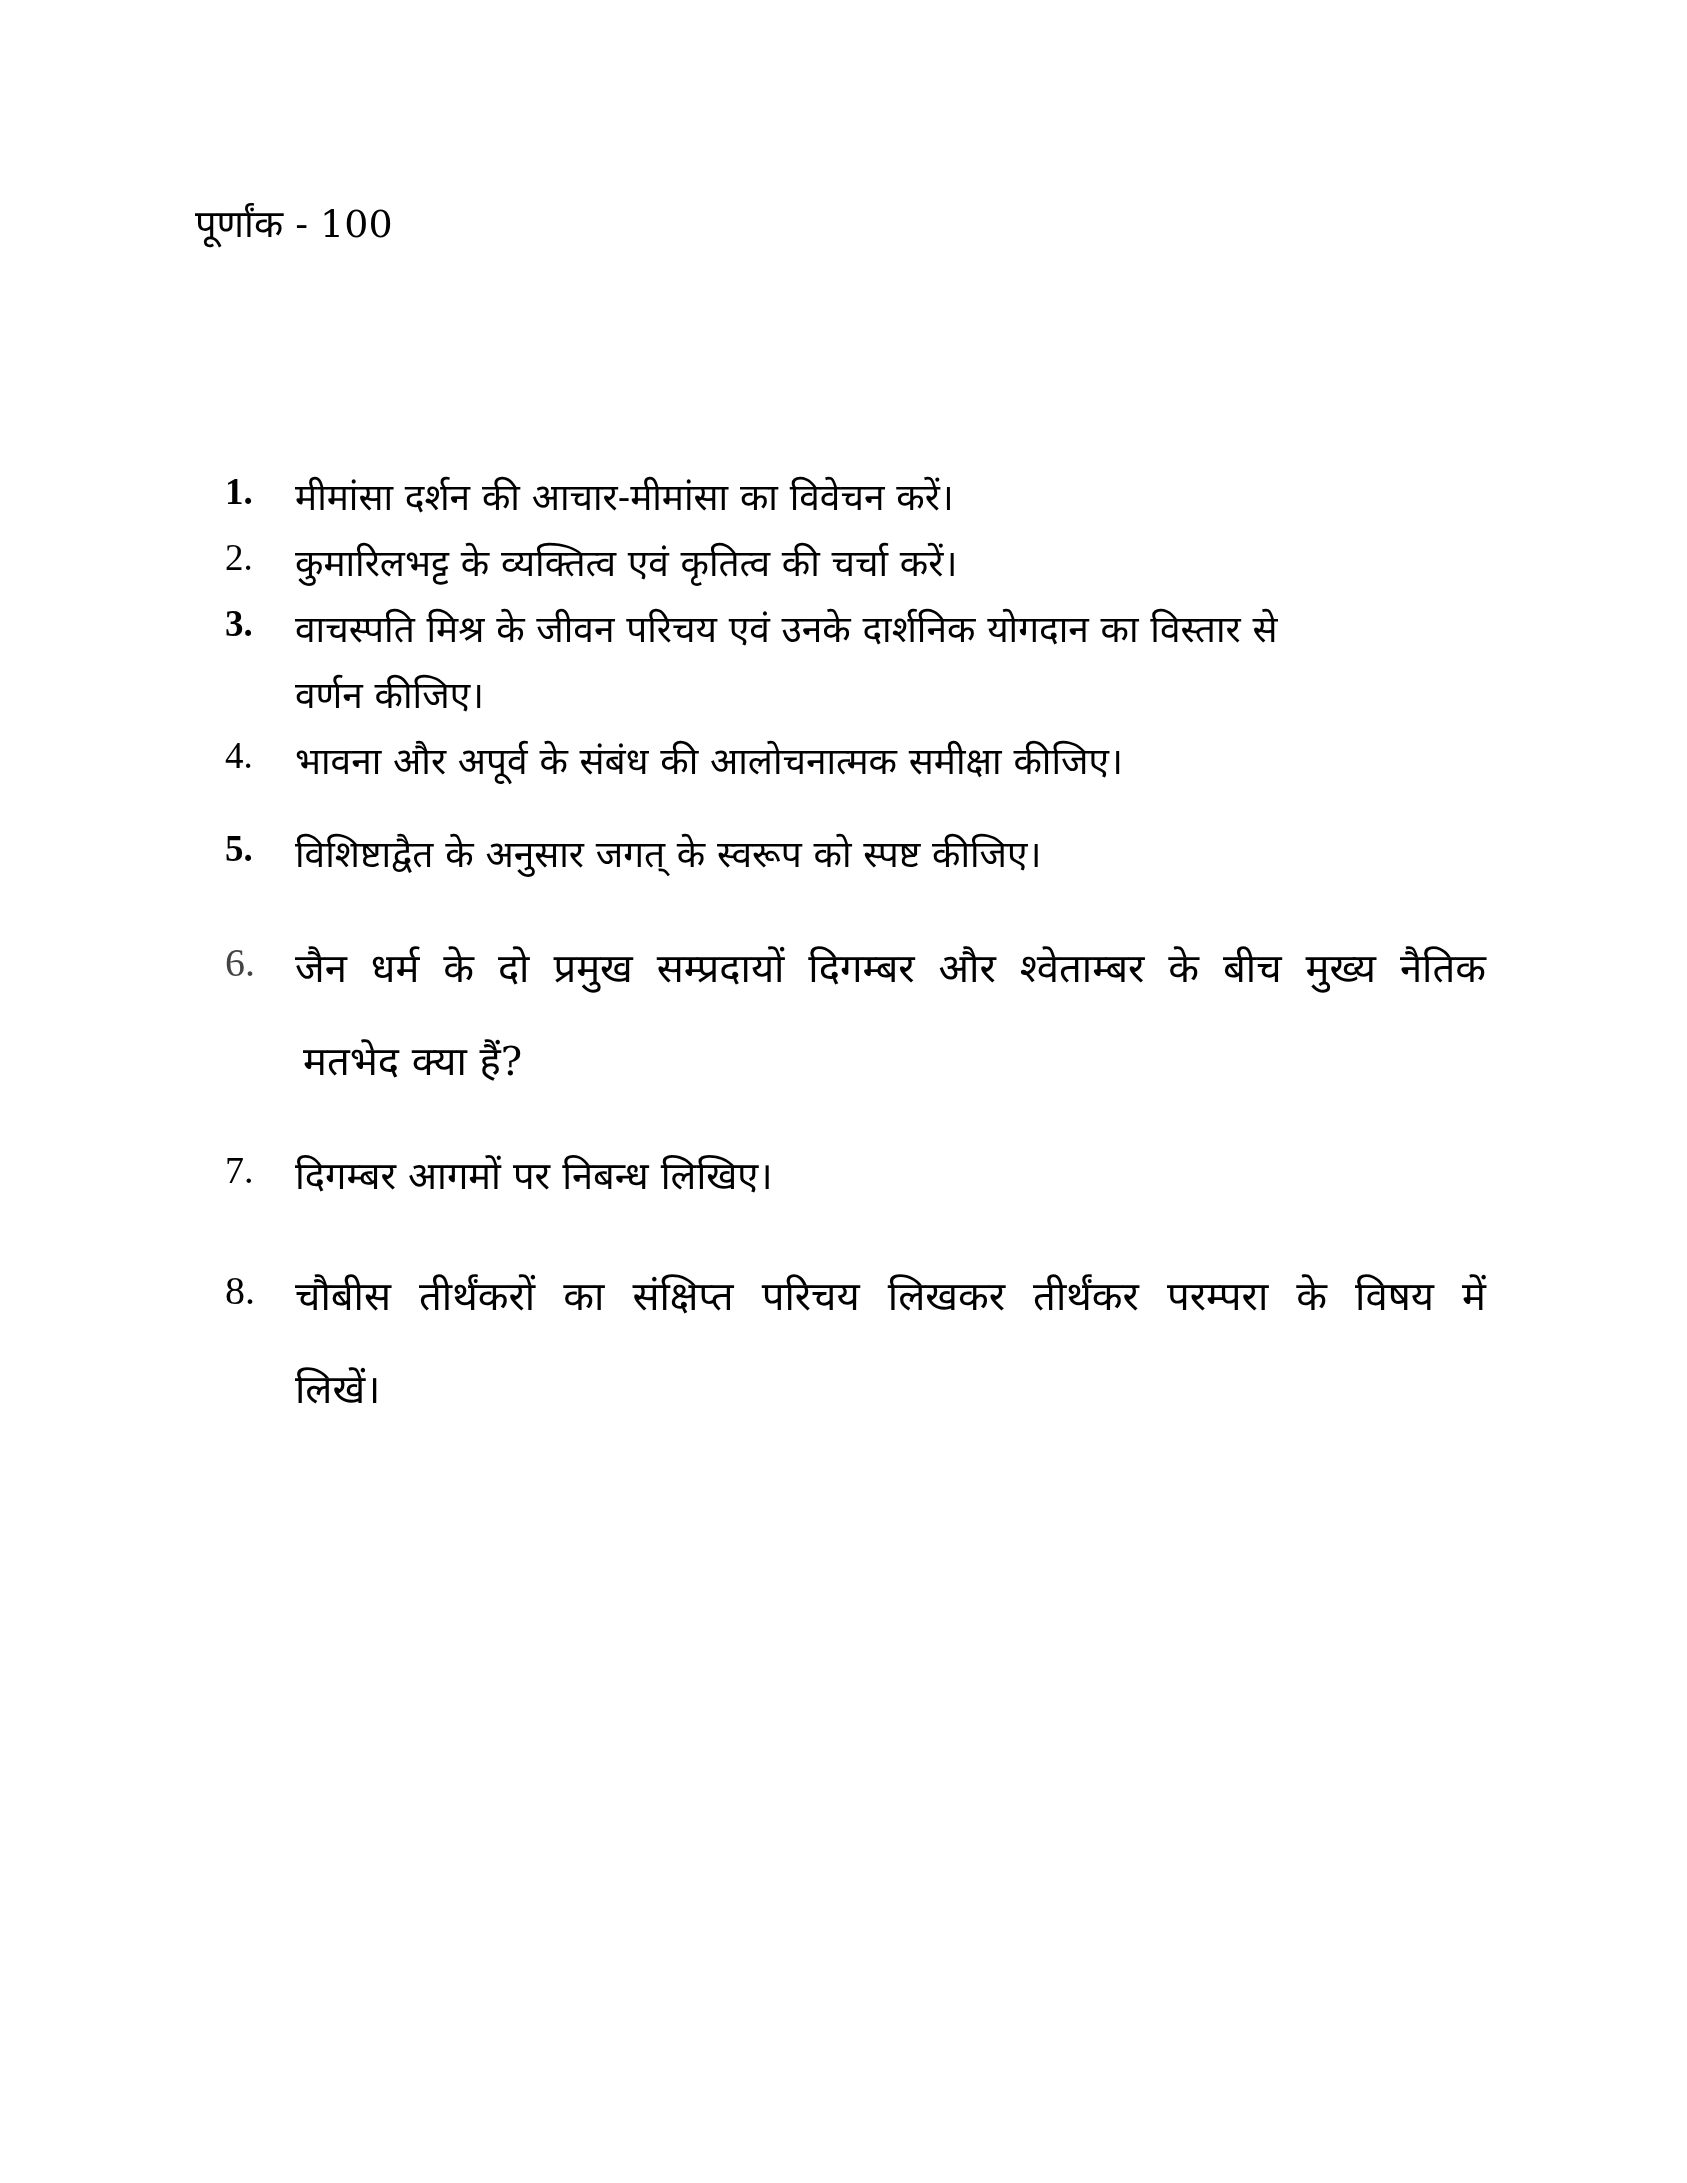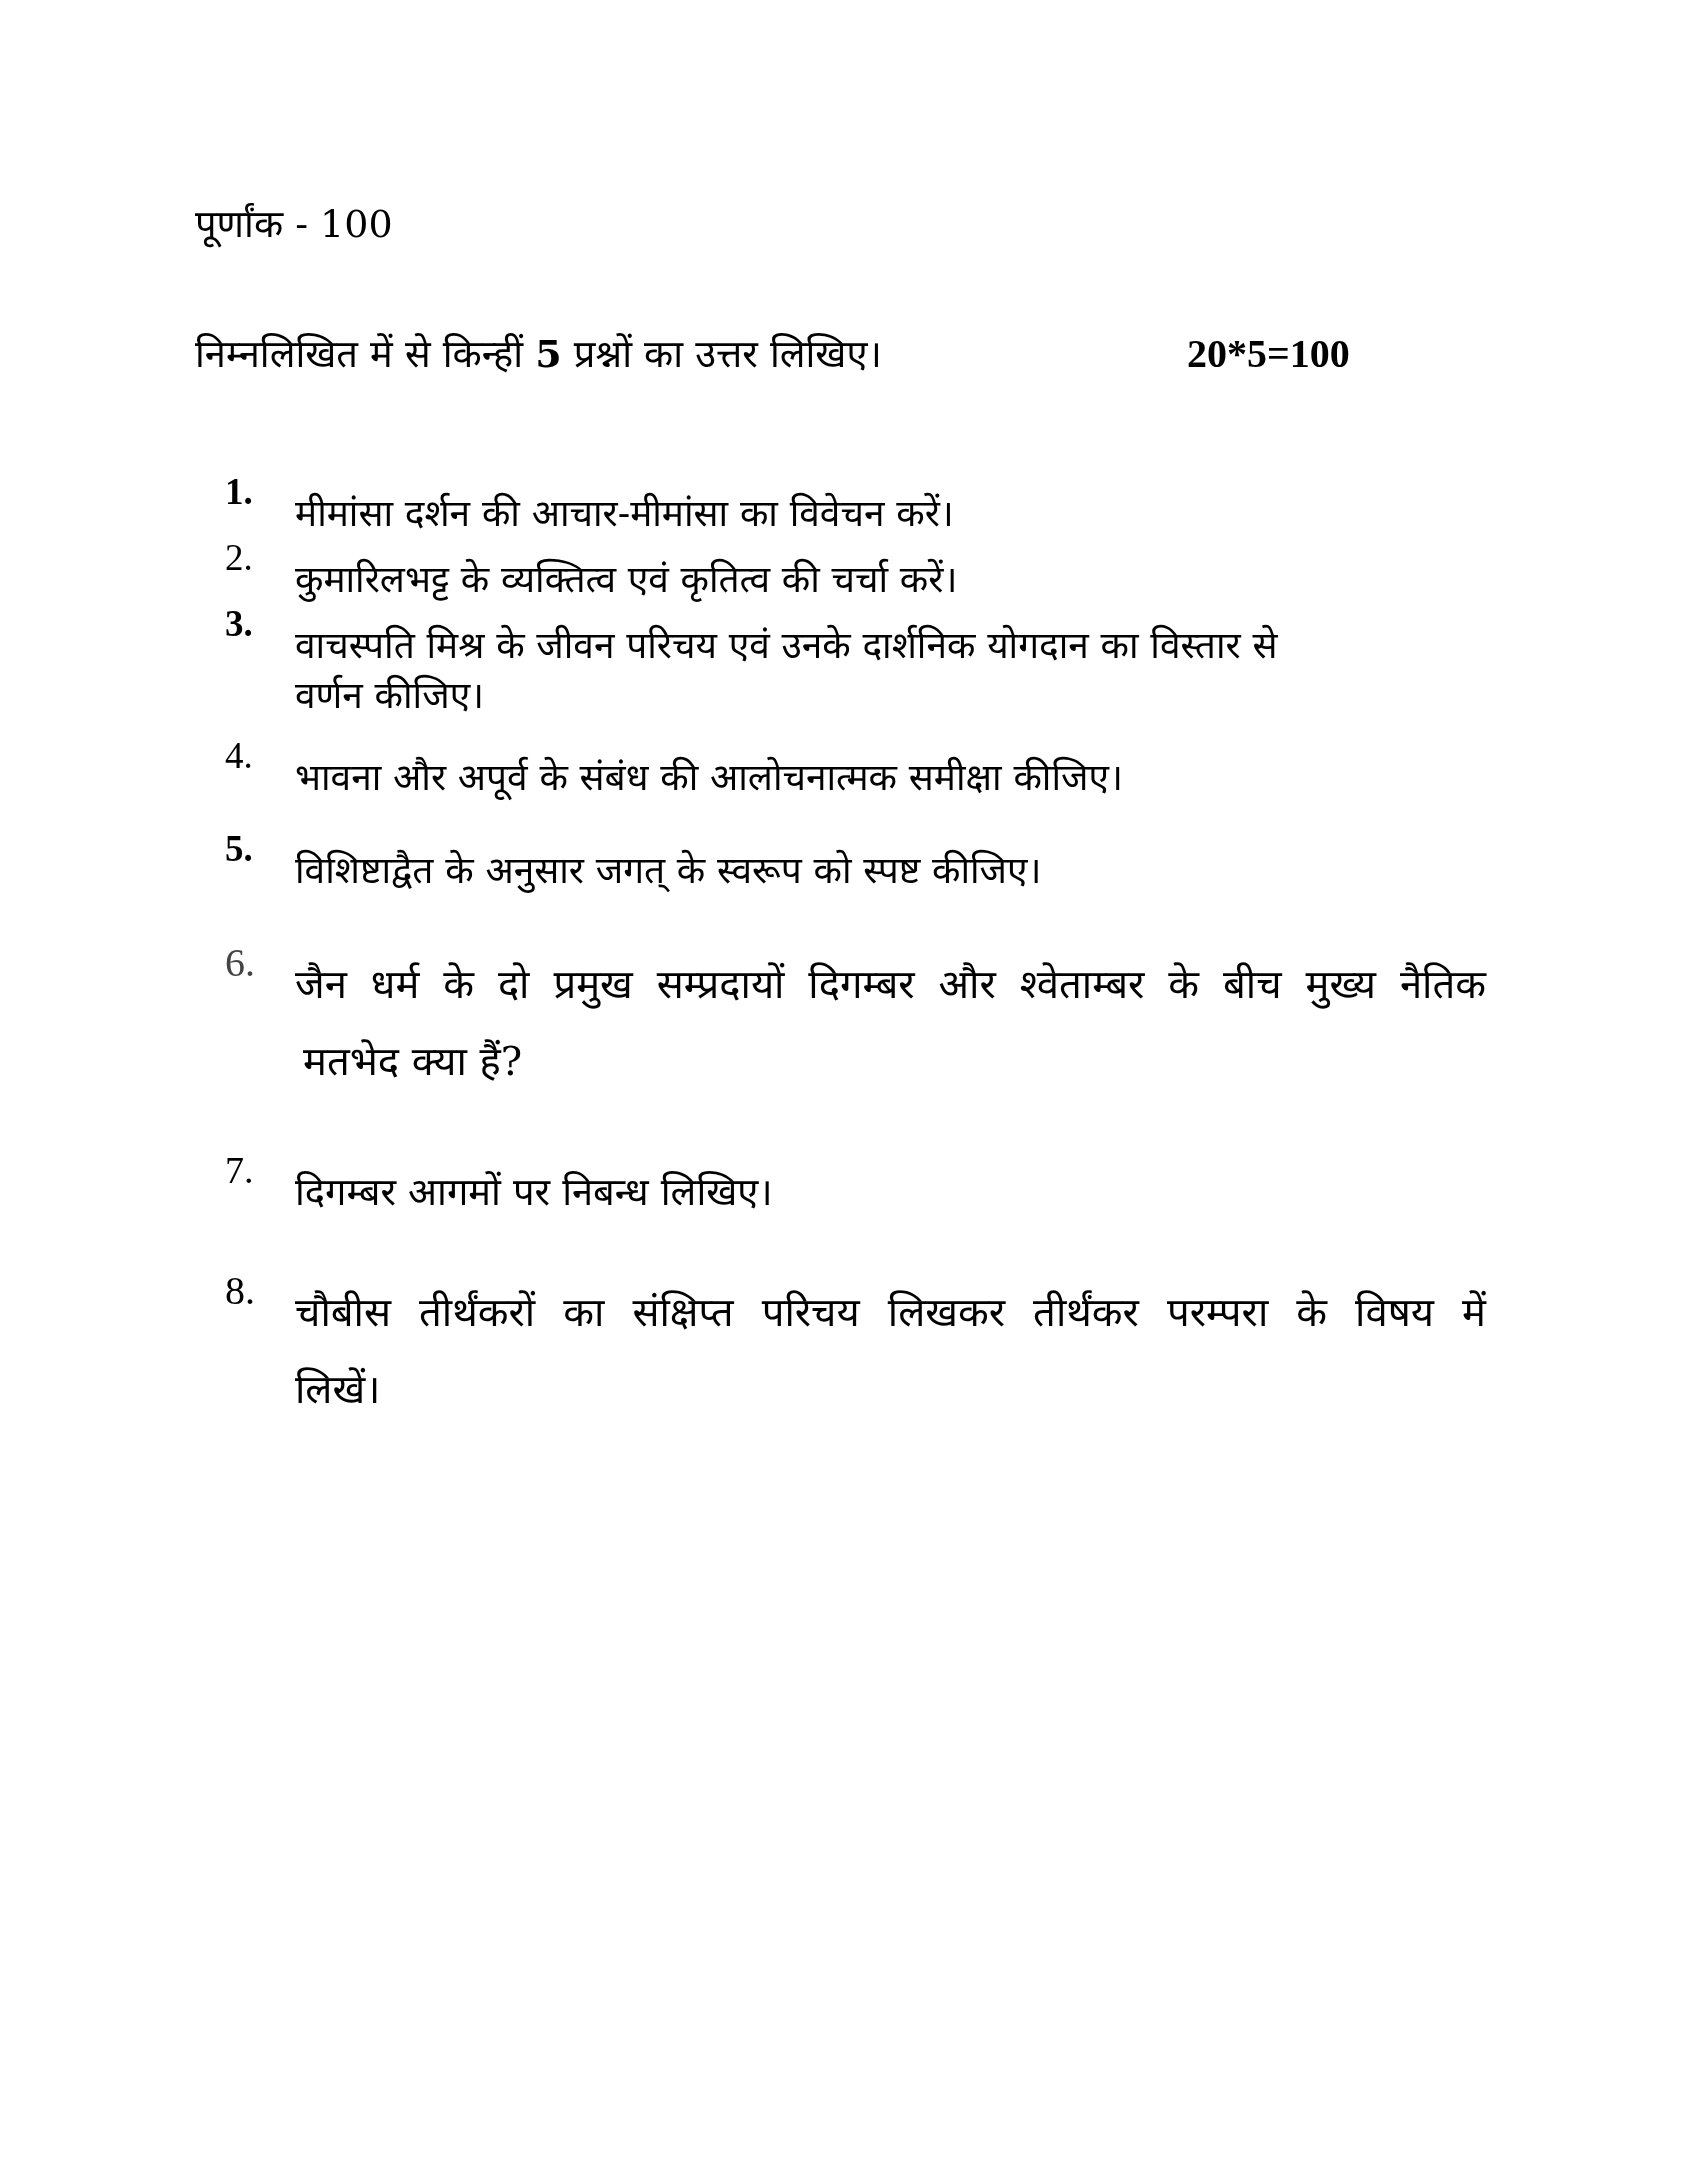--- a/index.html
+++ b/index.html
@@ -60,44 +60,39 @@
       position: absolute;
       left: 0;
       top: 0;
       font-family: "Liberation Serif", serif;
     }
     .question .qnum.bold { font-weight: bold; }
     .question .qtext {
       position: absolute;
       left: 70px;
       top: 0;
-      margin-top: 16px;
     }
     .question .qtext-line2 {
       position: absolute;
       left: 70px;
     }
     .q-justified .qtext {
       width: 1191px;
       text-align: justify;
       text-align-last: justify;
       white-space: normal;
     }
   </style>
 </head>
 <body>
 
 <div class="page">
 
   <div class="max-marks">पूर्णांक - 100</div>
 
-  <div class="instruction-row">
-    <span class="instruction-text"><span>निम्नलिखित में से किन्हीं </span><span class="bold-num">5</span><span> प्रश्नों का उत्तर लिखिए।</span></span>
-    <span class="marks-scheme">20*5=100</span>
-  </div>
 
   <div class="question" style="top:470px;">
     <span class="qnum bold">1.</span>
     <span class="qtext">मीमांसा दर्शन की आचार-मीमांसा का विवेचन करें।</span>
   </div>
 
   <div class="question" style="top:536px;">
     <span class="qnum">2.</span>
     <span class="qtext">कुमारिलभट्ट के व्यक्तित्व एवं कृतित्व की चर्चा करें।</span>
   </div>

